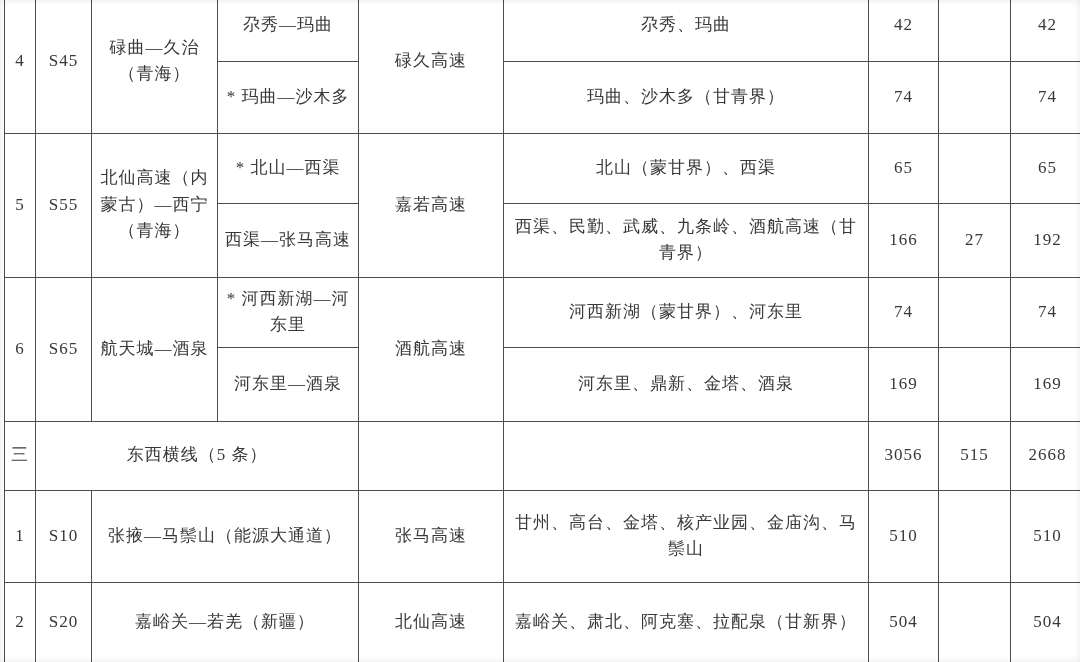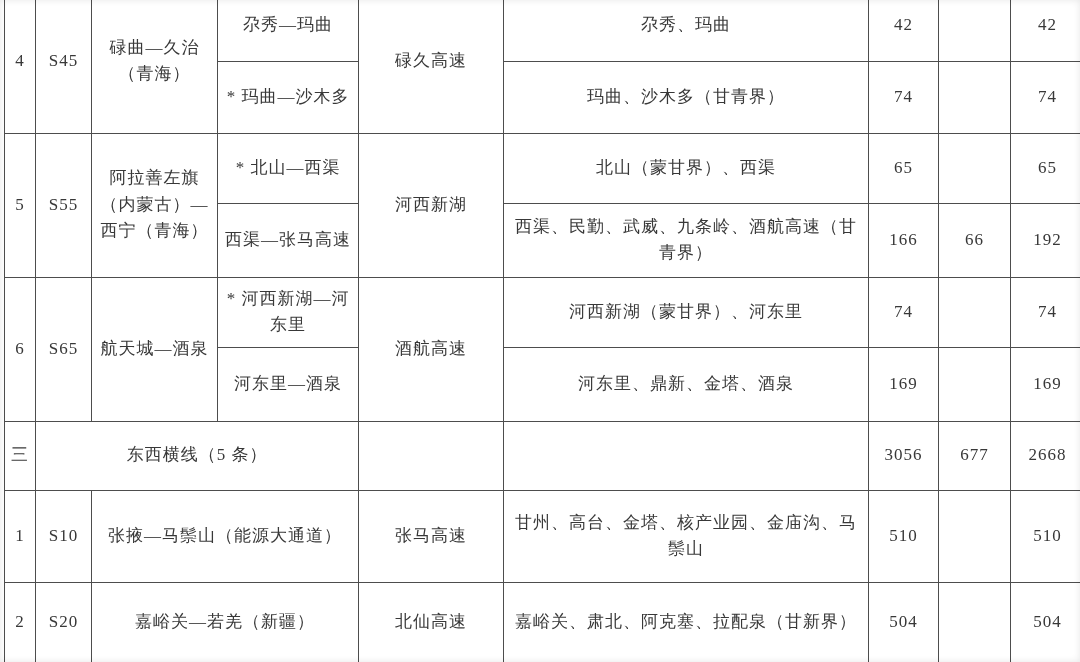--- a/index.html
+++ b/index.html
@@ -87,33 +87,33 @@
         <td class="seg-cell">* 玛曲—沙木多</td>
         <td class="ctrl-cell">玛曲、沙木多（甘青界）</td>
         <td class="val-cell">74</td>
         <td class="val-cell"></td>
         <td class="val-cell">74</td>
       </tr>
 
       <tr style="height:70px">
         <td class="num-cell" rowspan="2">5</td>
         <td class="code-cell" rowspan="2">S55</td>
-        <td class="name-cell" rowspan="2">阿拉善左旗（内蒙古）—西宁（青海）</td>
+        <td class="name-cell" rowspan="2">北仙高速（内蒙古）—西宁（青海）</td>
         <td class="seg-cell">* 北山—西渠</td>
-        <td class="hwy-cell" rowspan="2">河西新湖</td>
+        <td class="hwy-cell" rowspan="2">嘉若高速</td>
         <td class="ctrl-cell">北山（蒙甘界）、西渠</td>
         <td class="val-cell">65</td>
         <td class="val-cell"></td>
         <td class="val-cell">65</td>
       </tr>
       <tr style="height:74px">
         <td class="seg-cell">西渠—张马高速</td>
         <td class="ctrl-cell">西渠、民勤、武威、九条岭、酒航高速（甘青界）</td>
         <td class="val-cell">166</td>
-        <td class="val-cell">66</td>
+        <td class="val-cell">27</td>
         <td class="val-cell">192</td>
       </tr>
 
       <tr style="height:70px">
         <td class="num-cell" rowspan="2">6</td>
         <td class="code-cell" rowspan="2">S65</td>
         <td class="name-cell" rowspan="2">航天城—酒泉</td>
         <td class="seg-cell">* 河西新湖—河东里</td>
         <td class="hwy-cell" rowspan="2">酒航高速</td>
         <td class="ctrl-cell">河西新湖（蒙甘界）、河东里</td>
@@ -128,21 +128,21 @@
         <td class="val-cell"></td>
         <td class="val-cell">169</td>
       </tr>
 
       <tr style="height:69px">
         <td class="num-cell">三</td>
         <td class="name-cell" colspan="3">东西横线（5 条）</td>
         <td class="hwy-cell"></td>
         <td class="ctrl-cell"></td>
         <td class="val-cell">3056</td>
-        <td class="val-cell">677</td>
+        <td class="val-cell">515</td>
         <td class="val-cell">2668</td>
       </tr>
 
       <tr style="height:92px">
         <td class="num-cell">1</td>
         <td class="code-cell">S10</td>
         <td class="name-cell" colspan="2">张掖—马鬃山（能源大通道）</td>
         <td class="hwy-cell">张马高速</td>
         <td class="ctrl-cell">甘州、高台、金塔、核产业园、金庙沟、马鬃山</td>
         <td class="val-cell">510</td>

